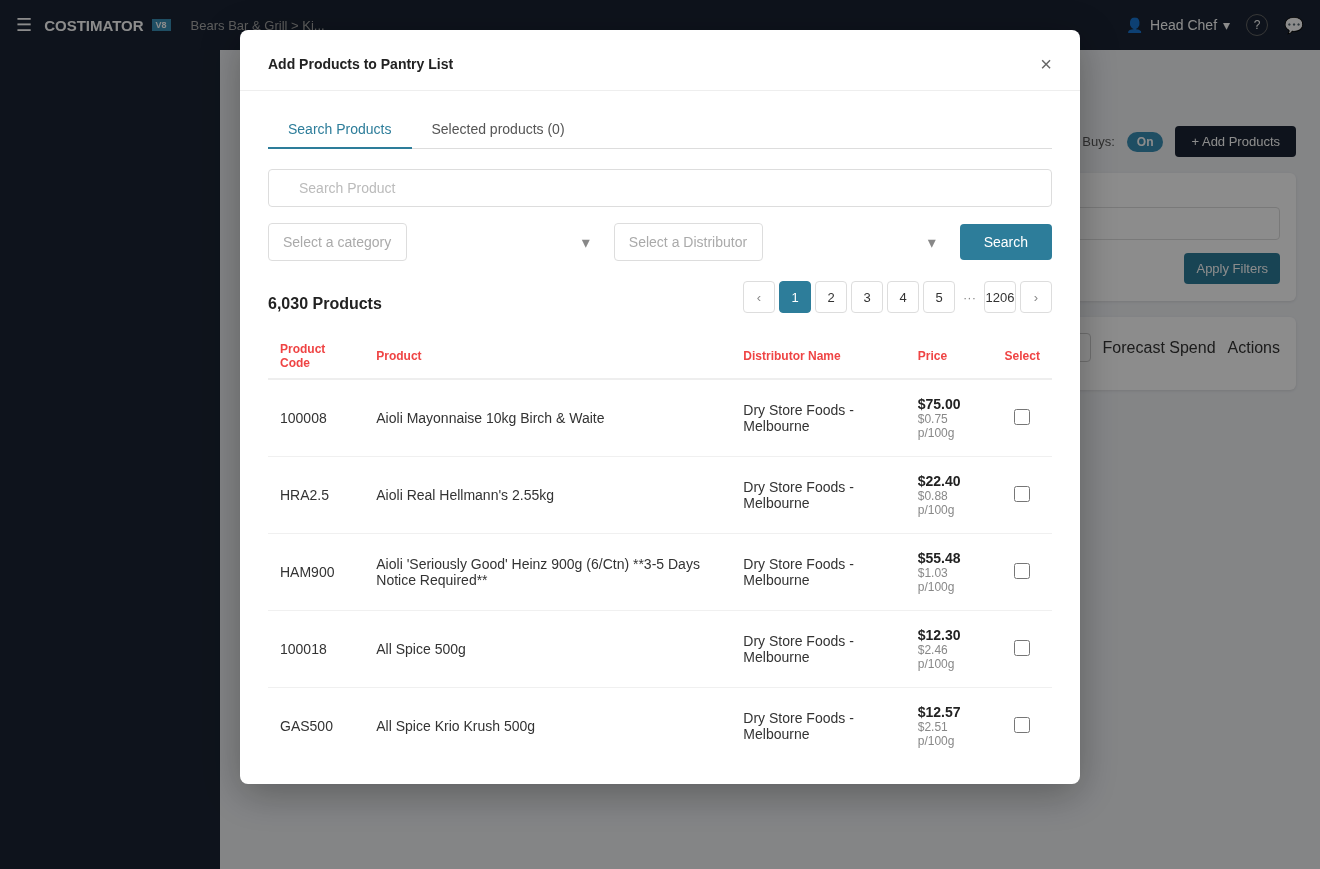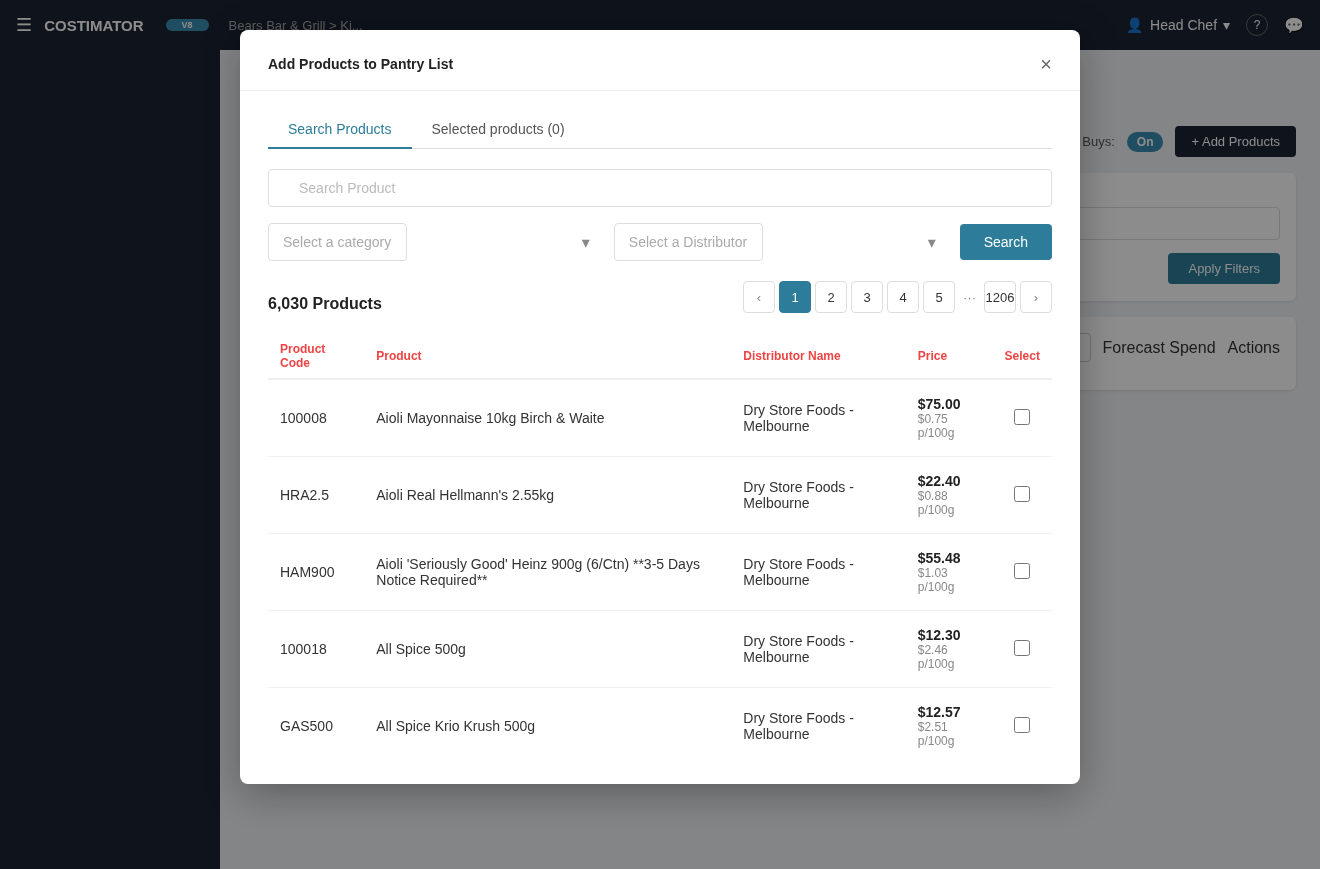--- a/index.html
+++ b/index.html
@@ -21,24 +21,23 @@
       align-items: center;
       gap: 8px;
       color: white;
       font-weight: 700;
       font-size: 15px;
     }
     .brand-v8 {
       background: #3a8fb5;
       color: white;
       font-size: 9px;
-      padding: 1px 16px;
-      border-radius: 6px;
+      padding: 1px 4px;
+      border-radius: 0;
       font-weight: 700;
-      margin-left: 14px;
     }
     .top-nav-right {
       margin-left: auto;
       display: flex;
       align-items: center;
       gap: 16px;
       color: white;
     }
     .top-nav-user {
       display: flex;
@@ -154,21 +153,21 @@
       padding: 8px 16px;
       font-size: 13px;
       cursor: pointer;
       color: #333;
     }
     .apply-btn {
       background: #2d7d9a;
       color: white;
       border: none;
       border-radius: 4px;
-      padding: 8px 20px;
+      padding: 8px 12px;
       font-size: 13px;
       cursor: pointer;
       margin-left: auto;
     }
     .select-all-btn {
       background: white;
       border: 1px solid #ccc;
       border-radius: 4px;
       padding: 8px 16px;
       font-size: 13px;

